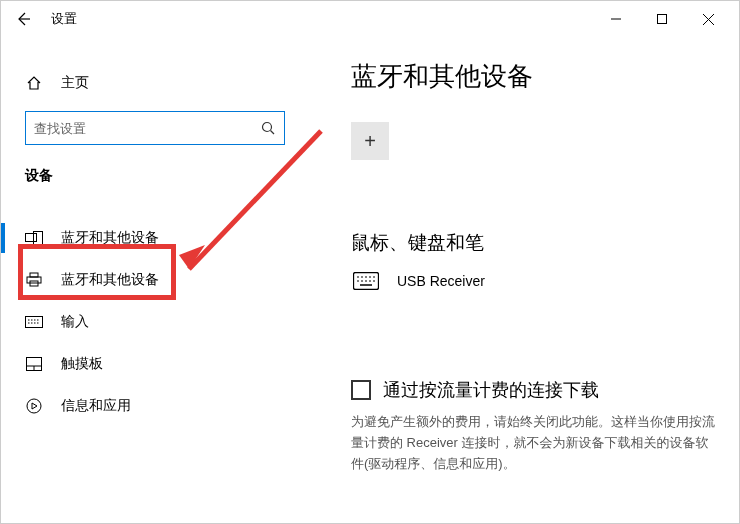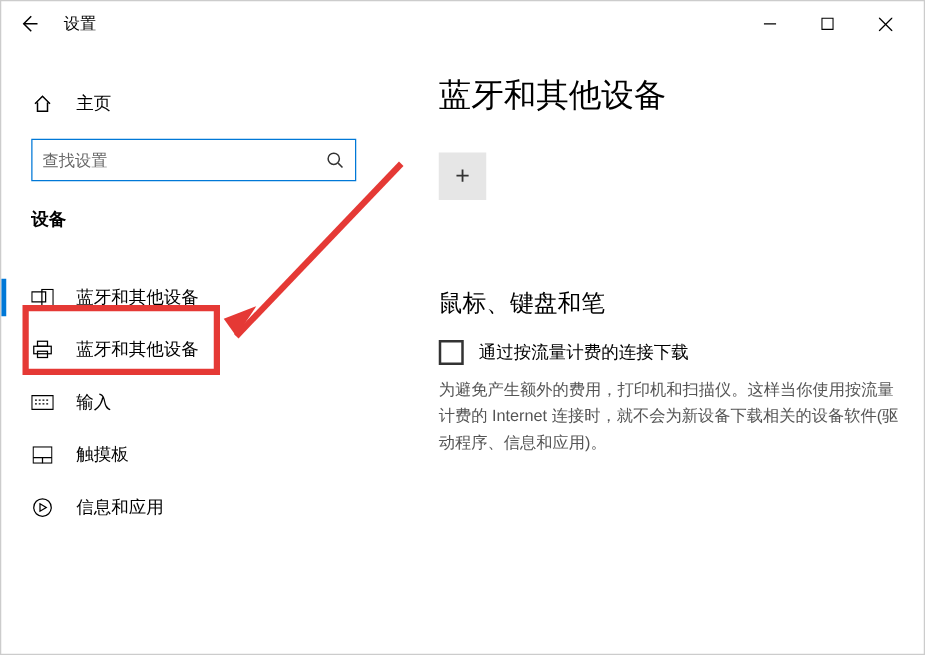--- a/index.html
+++ b/index.html
@@ -41,21 +41,21 @@
   .add-btn { width: 38px; height: 38px; background: #e6e6e6; display:flex; align-items:center; justify-content:center; font-size: 20px; color:#333; }
   .add-lbl { font-size: 14px; }
   
   .sub-heading { font-size: 19px; font-weight: 500; margin-bottom: 16px; }
   .device-row { display:flex; align-items:center; gap: 20px; margin-bottom: 88px; padding-left: 2px; }
   .device-row .icon { width: 24px; }
   .device-row .lbl { font-size: 14px; }
   
   .checkbox-row { display: flex; align-items: center; gap: 12px; margin-bottom: 10px; }
   .checkbox { width: 20px; height: 20px; border: 2px solid #333; }
-  .checkbox-lbl { font-size: 14px; }
+  .checkbox-lbl { font-size: 18px; }
   .desc { font-size: 13px; color: #555; line-height: 1.6; }
   
   svg { display: block; }
 </style>
 </head>
 <body>
 
 <div class="titlebar">
   <div class="back">
     <svg width="16" height="16" viewBox="0 0 16 16">
@@ -165,25 +165,36 @@
   </div>
 
   <div class="content">
     <div class="page-heading">蓝牙和其他设备</div>
     <div class="add-row">
       <div class="add-btn">
         <span>+</span>
       </div>
     </div>
     <div class="sub-heading">鼠标、键盘和笔</div>
+    <div class="device-row">
+      <span class="icon">
+        <svg width="26" height="18" viewBox="0 0 26 18">
+            <rect x="0.5" y="0.5" width="25" height="17" rx="2" stroke="#000" fill="none" stroke-width="1.3"></rect>
+            <line x1="4" y1="5" x2="22" y2="5" stroke="#000" stroke-dasharray="2 2"></line>
+            <line x1="4" y1="9" x2="22" y2="9" stroke="#000" stroke-dasharray="2 2"></line>
+            <line x1="7" y1="13" x2="19" y2="13" stroke="#000" stroke-width="1.5"></line>
+          </svg>
+      </span>
+      <span class="lbl">USB Receiver</span>
+    </div>
     <div class="checkbox-row">
       <div class="checkbox"></div>
       <span class="checkbox-lbl">通过按流量计费的连接下载</span>
     </div>
-    <div class="desc">为避免产生额外的费用，打印机和扫描仪。这样当你使用按流量计费的 Internet 连接时，就不会为新设备下载相关的设备软件(驱动程序、信息和应用)。</div>
+    <div class="desc">为避免产生额外的费用，请始终关闭此功能。这样当你使用按流量计费的 Receiver 连接时，就不会为新设备下载相关的设备软件(驱动程序、信息和应用)。</div>
   </div>
 </div>
 
 <div class="highlight-box"></div>
 
 <svg class="arrow" viewBox="0 0 160 180">
   <defs>
     <marker id="ah" markerWidth="10" markerHeight="10" refX="2" refY="5" orient="auto">
       <path d="M0 0 L10 5 L0 10 Z" fill="#e53935"></path>
     </marker>

